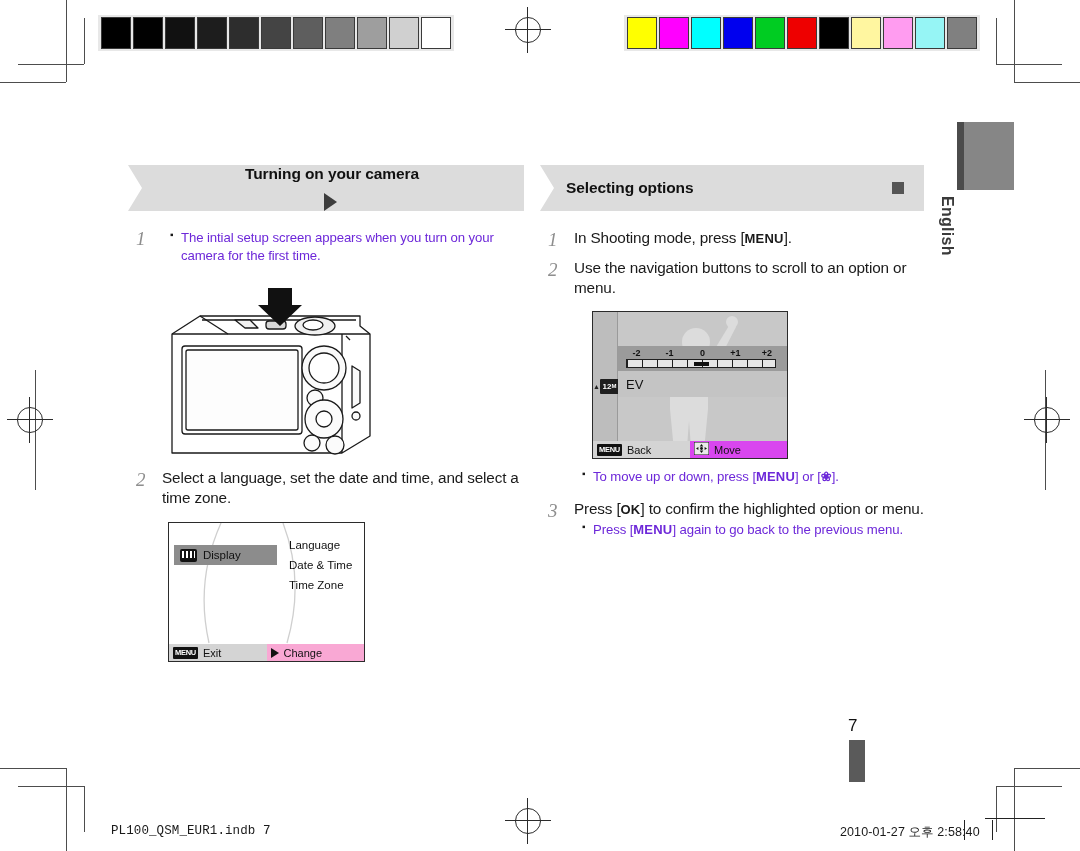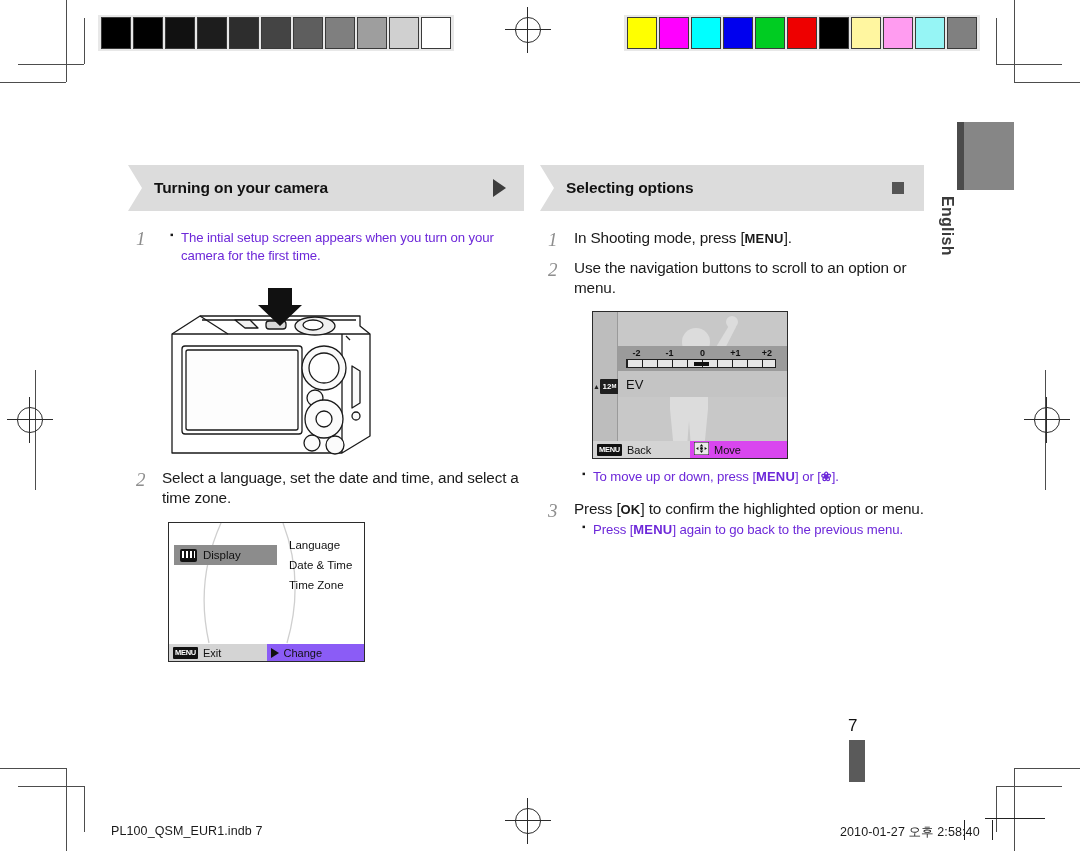--- a/index.html
+++ b/index.html
@@ -46,21 +46,21 @@
     position: relative;
     height: 46px;
     background: #dcdcdc;
     display: flex;
     align-items: center;
     padding-left: 26px;
     padding-right: 14px;
     box-sizing: border-box;
     clip-path: polygon(0 0, 100% 0, 100% 100%, 0 100%, 14px 50%);
   }
-  .col-left .banner { width: 396px; }
+  .col-left .banner { width: 396px; flex-direction: column; }
   .col-right .banner { width: 384px; gap: 8px; }
   .banner .btitle {
     font-size: 15.5px;
     font-weight: bold;
     letter-spacing: -0.1px;
     color: #111;
     flex: 1;
   }
   .banner .marker-tri {
     width: 0; height: 0;
@@ -150,21 +150,21 @@
   .submenu { position: absolute; left: 120px; top: 12px; }
   .submenu div { font-size: 11.5px; color: #111; line-height: 1.74; }
 
   .lcd-bottombar {
     position: absolute; left: 0; bottom: 0; width: 100%; height: 17px;
     display: flex; align-items: center;
   }
   .lcd-bottombar .half { width: 50%; height: 100%; display: flex; align-items: center; padding-left: 4px; box-sizing: border-box; }
   .bb-light { background: #d4d4d4; }
   .bb-dark  { background: #d946ef; }
-  .bb-darker{ background: #8b5cf6; }
+  .bb-darker{ background: #f9a8d4; }
   .menu-chip {
     font-size: 7.5px; font-weight: bold; letter-spacing: -0.3px;
     background: #111; color: #fff; padding: 1.5px 2px; border-radius: 1px;
     font-family: "Liberation Sans", sans-serif;
     flex: none;
   }
   .lcd-bottombar .bl { font-size: 11px; color: #111; margin-left: 5px; }
   .tri-right { width: 0; height: 0; border-left: 8px solid #111; border-top: 5px solid transparent; border-bottom: 5px solid transparent; flex: none; }
   .dpad-chip { flex: none; }
 
@@ -237,21 +237,21 @@
     font-size: 17px; color: #111;
   }
   .pagebar {
     position: absolute; left: 849px; top: 740px;
     width: 16px; height: 42px; background: #5a5a5a;
   }
 
   
   .footer-left {
     position: absolute; left: 111px; top: 824px;
-    font-size: 12.5px; color: #1a1a1a; letter-spacing: 0.1px;
+    font-size: 12.5px; color: #1a1a1a; letter-spacing: 0.1px; font-family: Liberation Mono, monospace;
   }
   .footer-right {
     position: absolute; left: 840px; top: 824px;
     font-size: 12.5px; color: #1a1a1a; letter-spacing: 0.1px;
   }
   .footer-rule {
     position: absolute; left: 985px; top: 818px; width: 60px; height: 1px; background: #222;
   }
   .footer-tick { position: absolute; width: 1px; background: #222; }
 </style>

